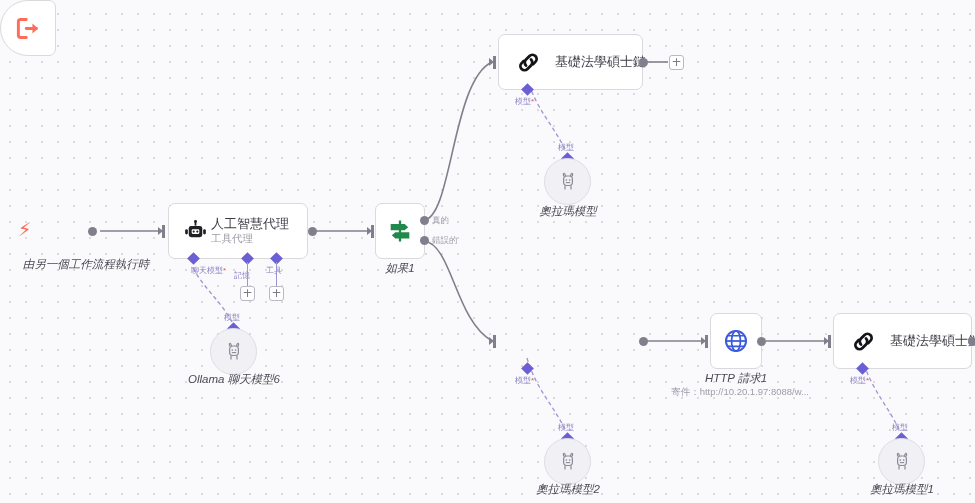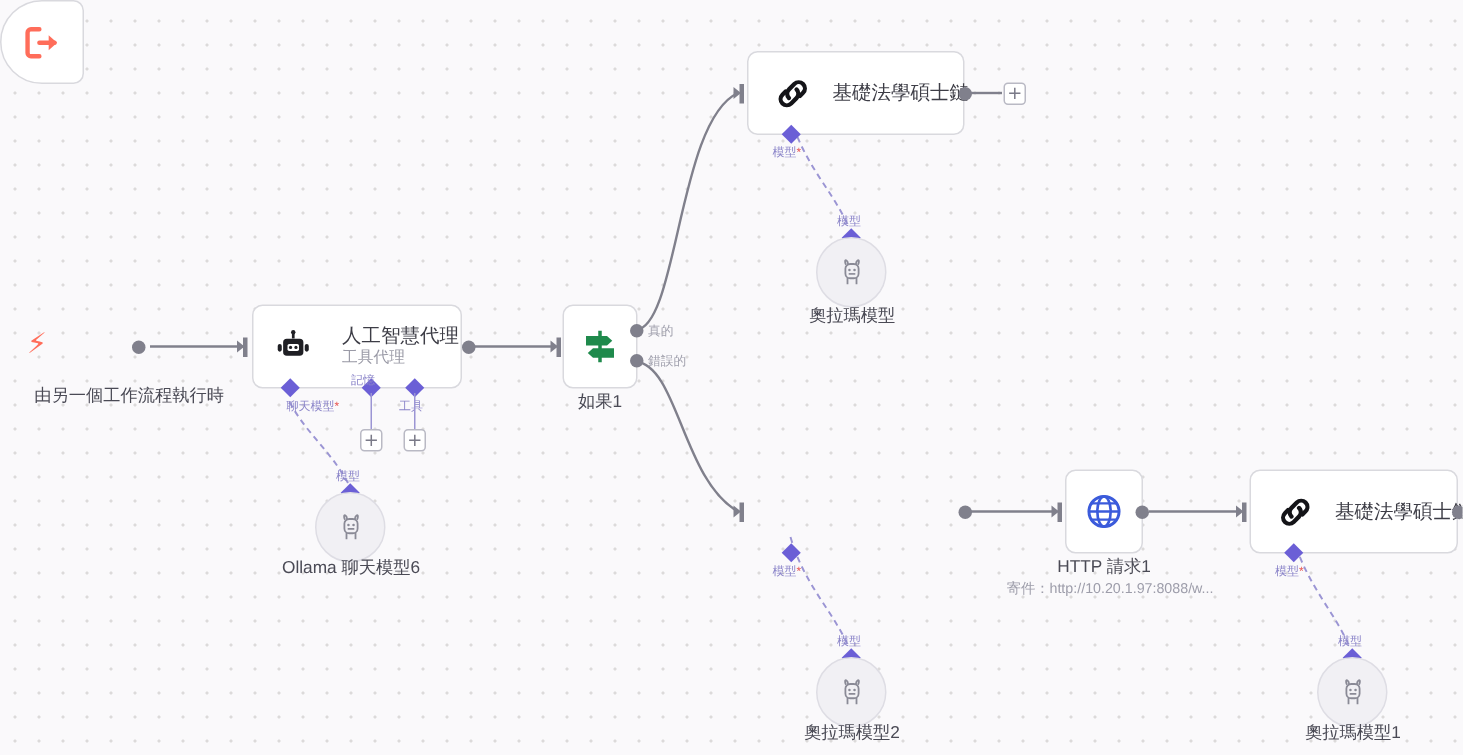--- a/index.html
+++ b/index.html
@@ -36,20 +36,21 @@
   .node-sub {
     font-size: 10.5px; color: #9a9aa6; white-space: nowrap; line-height: 1.3;
   }
   .node-label {
     position: absolute;
     font-size: 11.5px;
     color: #4a4a55;
     white-space: nowrap;
     text-align: center;
     line-height: 1.2;
+    font-style: italic;
   }
   .node-sublabel {
     position: absolute;
     font-size: 9.5px;
     color: #9d9daa;
     white-space: nowrap;
     text-align: right;
   }
   .icon-box { display:flex; align-items:center; justify-content:center; }
 
@@ -143,21 +144,21 @@
       </svg>
     </span>
   </div>
   <div class="dot" style="left:88px; top:227px;"></div>
   <div class="node-label" style="left:0px; top:258px; width:172px;text-align:center;">由另一個工作流程執行時</div>
 
   <div class="in-arrow" style="left:158px; top:225px;">
     <div class="bar"></div>
       <div class="tri"></div>
   </div>
-  <div class="node" id="agent" style="left:168px; top:203px; width:140px; height:56px; padding-left:13px; gap:19px;">
+  <div class="node" id="agent" style="left:168px; top:203px; width:140px; height:56px; padding-left:13px; gap:2px;">
     <span class="icon-box">
       <svg width="27" height="27" viewBox="0 0 24 24">
         <rect x="6" y="7" width="12" height="10" rx="2.2" fill="#1f1f24"></rect>
         <rect x="8.6" y="10" width="6.8" height="4.2" rx="1" fill="#ffffff"></rect>
         <circle cx="10.4" cy="12.1" r="0.95" fill="#1f1f24"></circle>
         <circle cx="13.6" cy="12.1" r="0.95" fill="#1f1f24"></circle>
         <rect x="11.2" y="3.6" width="1.6" height="3.2" fill="#1f1f24"></rect>
         <circle cx="12" cy="3.1" r="1.3" fill="#1f1f24"></circle>
         <rect x="2.8" y="10" width="2.4" height="4.6" rx="1.2" fill="#1f1f24"></rect>
         <rect x="18.8" y="10" width="2.4" height="4.6" rx="1.2" fill="#1f1f24"></rect>
@@ -168,21 +169,21 @@
       <span class="node-sub">工具代理</span>
     </span>
   </div>
   <div class="dot" style="left:308px; top:227px;"></div>
 
   <div class="diamond" style="left:189px; top:254px;"></div>
   <div class="port-label" style="left:172px; top:265px;margin-left:19px;">
     <span>聊天模型</span><span class="port-req">*</span>
   </div>
   <div class="diamond" style="left:243px; top:254px;"></div>
-  <div class="port-label" style="left:234px; top:248px;">記憶</div>
+  <div class="port-label" style="left:234px; top:270px;">記憶</div>
   <div class="vline" style="left:247px; top:262px; height:24px;"></div>
   <div class="plus-btn" style="left:240px; top:286px;">+</div>
 
   <div class="diamond" style="left:272px; top:254px;"></div>
   <div class="port-label" style="left:266px; top:265px;">工具</div>
   <div class="vline" style="left:276px; top:262px; height:24px;"></div>
   <div class="plus-btn" style="left:269px; top:286px;">+</div>
 
   <div class="in-arrow" style="left:367px; top:225px;">
     <div class="bar"></div>

